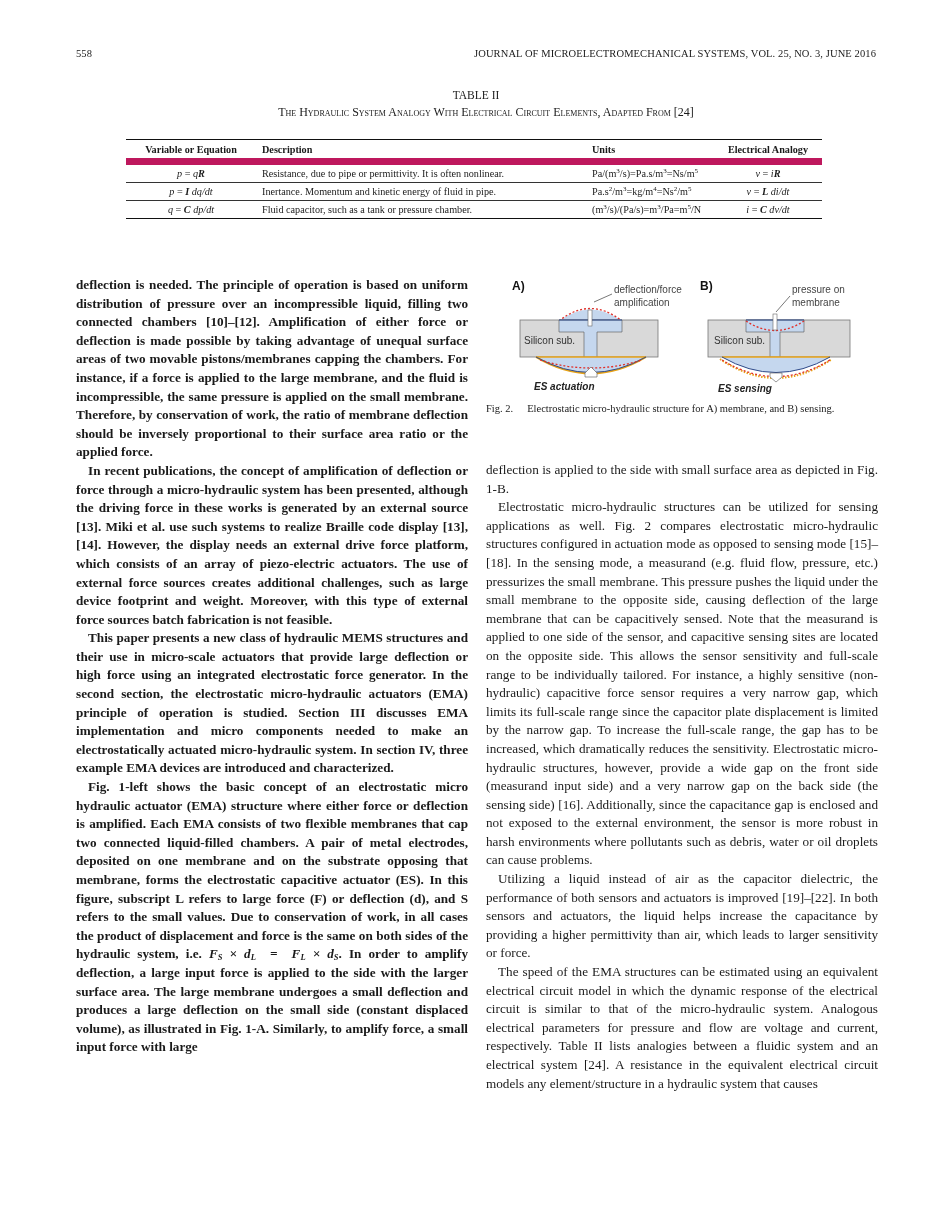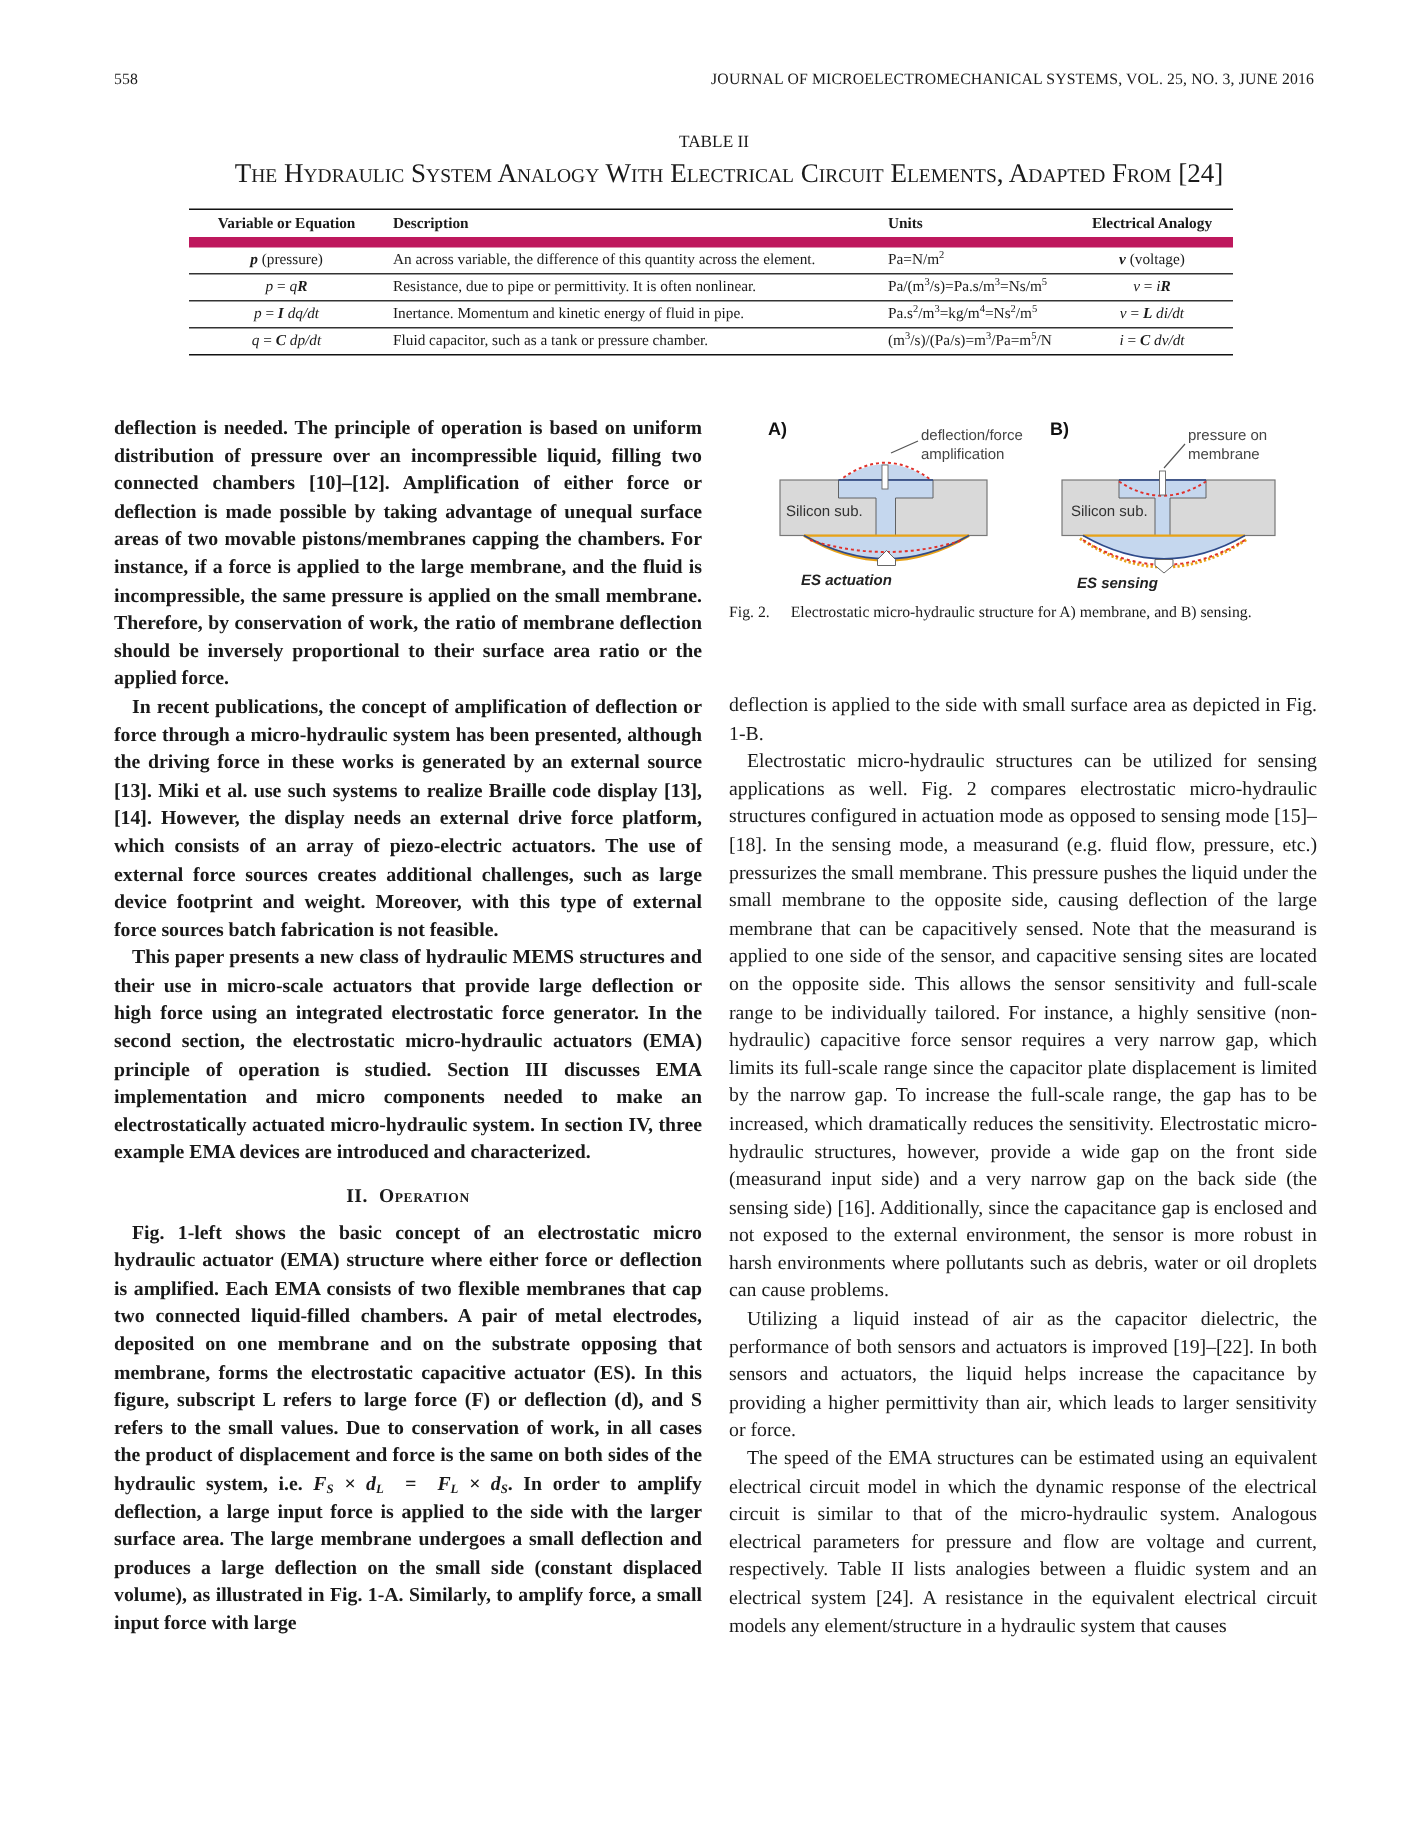--- a/index.html
+++ b/index.html
@@ -5,21 +5,21 @@
   html, body { margin: 0; padding: 0; background: #ffffff; }
   body {
     width: 952px; height: 1232px; position: relative; overflow: hidden;
     font-family: "Liberation Serif", "DejaVu Serif", serif; color: #1a1a1a;
   }
   .running-head {
     position: absolute; top: 48px; left: 76px; right: 76px;
     font-size: 10.5px; display: flex; justify-content: space-between; letter-spacing: 0.1px;
   }
   .table-caption { position: absolute; top: 89px; left: 0; right: 0; text-align: center; font-size: 11.5px; }
-  .table-caption .t2 { margin-top: 4px; font-variant: small-caps; font-size: 18px; padding-left: 20px; }
+  .table-caption .t2 { margin-top: 4px; font-variant: small-caps; font-size: 12px; padding-left: 20px; }
   table.analogy {
     position: absolute; top: 139px; left: 126px; width: 696px;
     border-collapse: collapse; font-size: 10.2px;
     border-top: 1.4px solid #111; border-bottom: 1.4px solid #111;
   }
   table.analogy th { font-weight: bold; text-align: left; padding: 3px 6px 2px 6px; border-bottom: 7px solid #be185d; height: 13px; }
   table.analogy td { padding: 1px 6px 1px 6px; border-bottom: 0.8px solid #333; height: 15px; white-space: nowrap; }
   table.analogy tr:last-child td { border-bottom: none; }
   table.analogy th.c1, table.analogy td.c1 { text-align: center; width: 118px; }
   table.analogy th.c4, table.analogy td.c4 { text-align: center; width: 96px; }
@@ -58,26 +58,20 @@
   <thead>
     <tr>
       <th class="c1">Variable or Equation</th>
       <th class="c2">Description</th>
       <th class="c3">Units</th>
       <th class="c4">Electrical Analogy</th>
     </tr>
   </thead>
   <tbody>
     <tr>
-      <td class="c1"><span class="bold">p</span> (pressure)</td>
-      <td class="c2">An across variable, the difference of this quantity across the element.</td>
-      <td class="c3">Pa=N/m<sup>2</sup></td>
-      <td class="c4"><span class="bold">v</span> (voltage)</td>
-    </tr>
-    <tr>
       <td class="c1"><span class="math">p</span> = <span class="math">q</span><span class="bold">R</span></td>
       <td class="c2">Resistance, due to pipe or permittivity. It is often nonlinear.</td>
       <td class="c3">Pa/(m<sup>3</sup>/s)=Pa.s/m<sup>3</sup>=Ns/m<sup>5</sup></td>
       <td class="c4"><span class="math">v</span> = <span class="math">i</span><span class="bold">R</span></td>
     </tr>
     <tr>
       <td class="c1"><span class="math">p</span> = <span class="bold">I</span> <span class="math">dq/dt</span></td>
       <td class="c2">Inertance. Momentum and kinetic energy of fluid in pipe.</td>
       <td class="c3">Pa.s<sup>2</sup>/m<sup>3</sup>=kg/m<sup>4</sup>=Ns<sup>2</sup>/m<sup>5</sup></td>
       <td class="c4"><span class="math">v</span> = <span class="bold">L</span> <span class="math">di/dt</span></td>
@@ -88,24 +82,20 @@
       <td class="c3">(m<sup>3</sup>/s)/(Pa/s)=m<sup>3</sup>/Pa=m<sup>5</sup>/N</td>
       <td class="c4"><span class="math">i</span> = <span class="bold">C</span> <span class="math">dv/dt</span></td>
     </tr>
   </tbody>
 </table>
 
 <div class="col col-left">
   <p>deflection is needed. The principle of operation is based on uniform distribution of pressure over an incompressible liquid, filling two connected chambers [10]–[12]. Amplification of either force or deflection is made possible by taking advantage of unequal surface areas of two movable pistons/membranes capping the chambers. For instance, if a force is applied to the large membrane, and the fluid is incompressible, the same pressure is applied on the small membrane. Therefore, by conservation of work, the ratio of membrane deflection should be inversely proportional to their surface area ratio or the applied force.</p>
   <p class="indent">In recent publications, the concept of amplification of deflection or force through a micro-hydraulic system has been presented, although the driving force in these works is generated by an external source [13]. Miki et al. use such systems to realize Braille code display [13], [14]. However, the display needs an external drive force platform, which consists of an array of piezo-electric actuators. The use of external force sources creates additional challenges, such as large device footprint and weight. Moreover, with this type of external force sources batch fabrication is not feasible.</p>
   <p class="indent">This paper presents a new class of hydraulic MEMS structures and their use in micro-scale actuators that provide large deflection or high force using an integrated electrostatic force generator. In the second section, the electrostatic micro-hydraulic actuators (EMA) principle of operation is studied. Section III discusses EMA implementation and micro components needed to make an electrostatically actuated micro-hydraulic system. In section IV, three example EMA devices are introduced and characterized.</p>
-  <div class="section-head">
-    <span>II.</span>&nbsp;
-    <span class="sc">Operation</span>
-  </div>
   <p class="indent"><span>Fig. 1-left shows the basic concept of an electrostatic micro hydraulic actuator (EMA) structure where either force or deflection is amplified. Each EMA consists of two flexible membranes that cap two connected liquid-filled chambers. A pair of metal electrodes, deposited on one membrane and on the substrate opposing that membrane, forms the electrostatic capacitive actuator (ES). In this figure, subscript L refers to large force (F) or deflection (d), and S refers to the small values. Due to conservation of work, in all cases the product of displacement and force is the same on both sides of the hydraulic system, i.e.</span> <span class="math">F<sub>S</sub> × d<sub>L</sub> &nbsp;= &nbsp;F<sub>L</sub> × d<sub>S</sub></span><span>. In order to amplify deflection, a large input force is applied to the side with the larger surface area. The large membrane undergoes a small deflection and produces a large deflection on the small side (constant displaced volume), as illustrated in Fig. 1-A. Similarly, to amplify force, a small input force with large</span></p>
 </div>
 
 <div class="figure">
   <svg width="392" height="124" viewBox="0 0 392 124">
 
     <g>
       <text x="26" y="14" font-family="Liberation Sans, sans-serif" font-weight="bold" font-size="12" fill="#111">A)</text>
       <text x="128" y="17" font-family="Liberation Sans, sans-serif" font-size="10" fill="#444">deflection/force</text>
       <text x="128" y="30" font-family="Liberation Sans, sans-serif" font-size="10" fill="#444">amplification</text>

